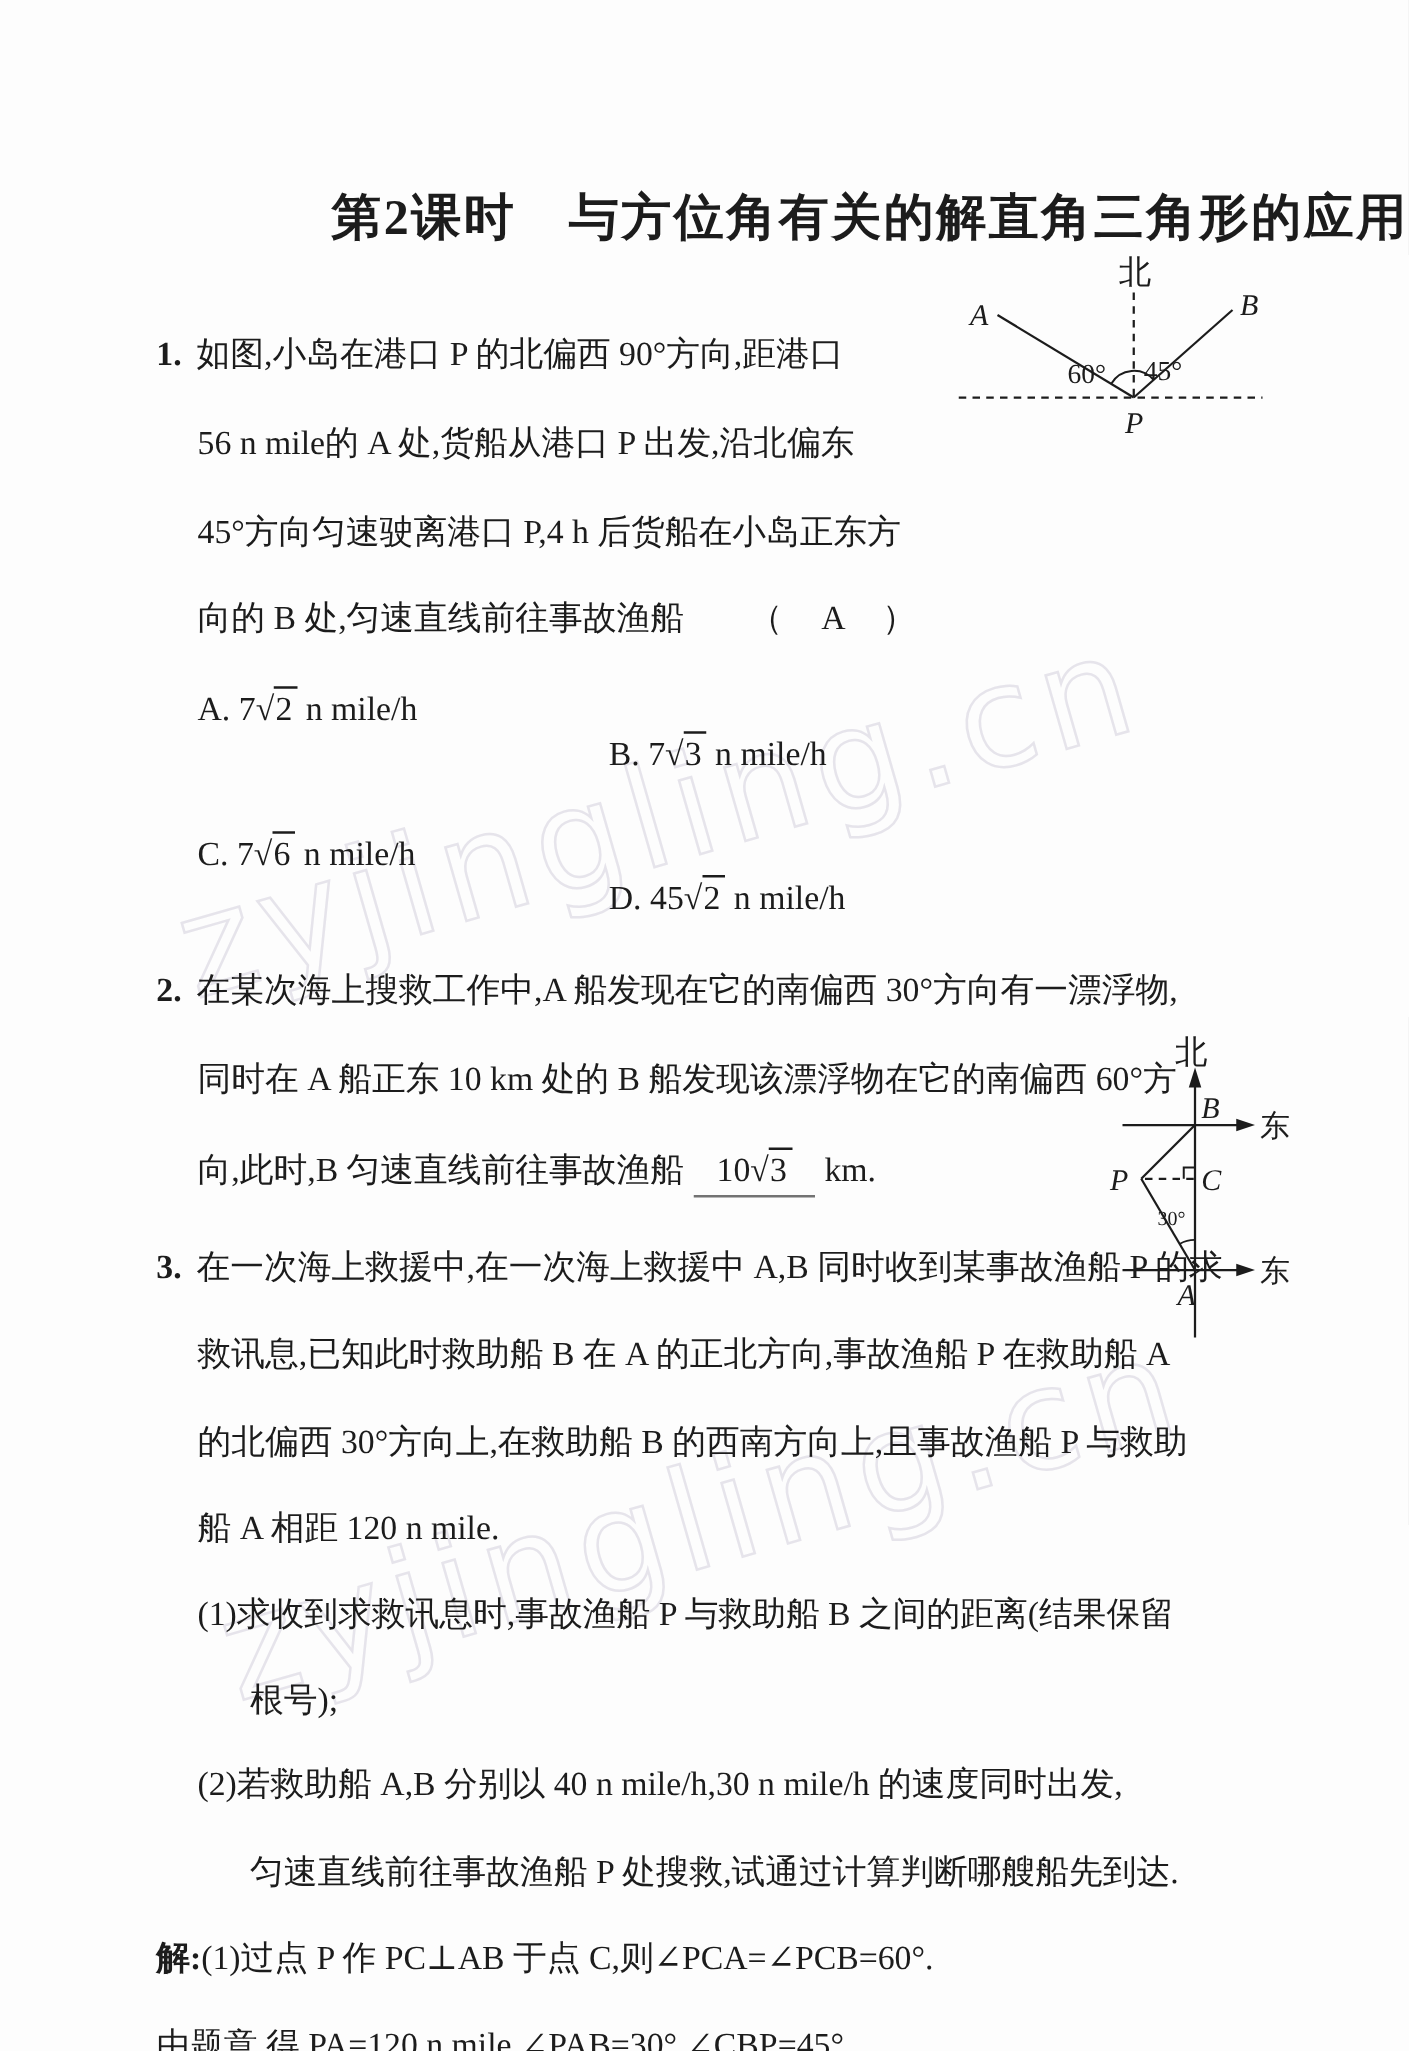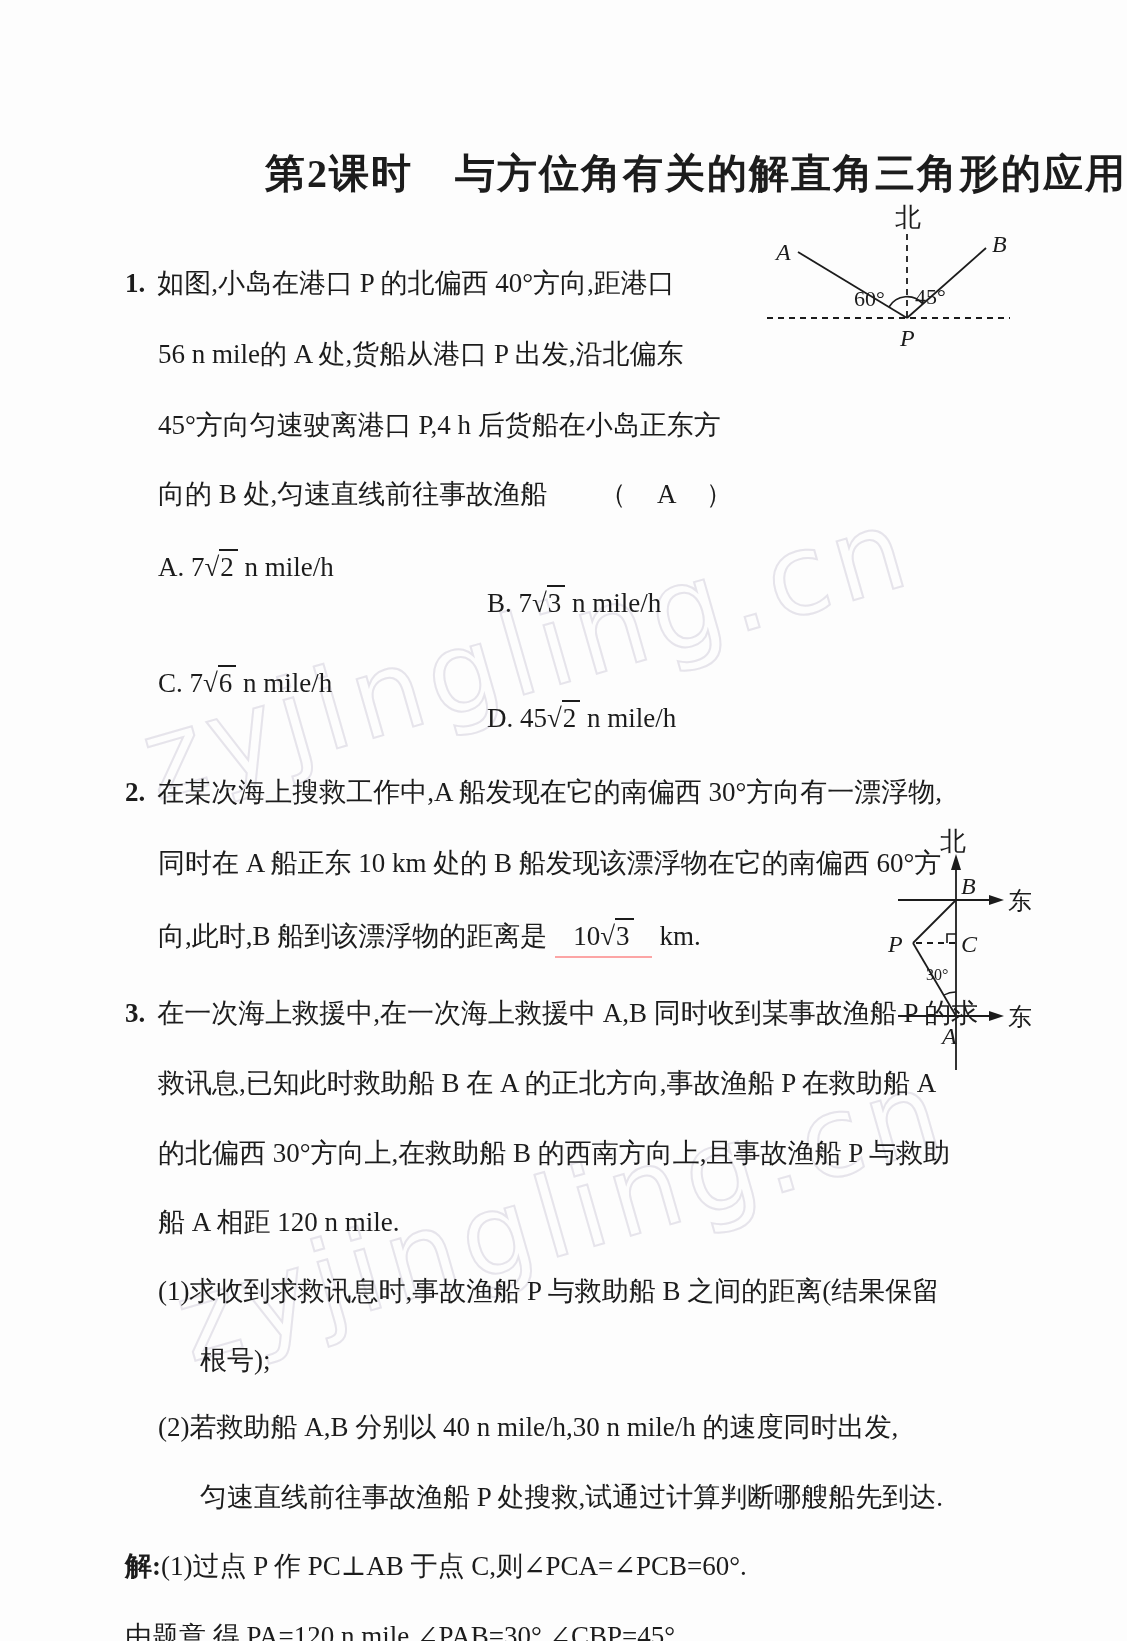--- a/index.html
+++ b/index.html
@@ -6,42 +6,42 @@
   .page{position:relative;width:1127px;height:1641px;background:#fdfdfd;overflow:hidden;
         font-family:"Liberation Serif","DejaVu Serif",serif;color:#1c1c1c;}
   .line{position:absolute;font-size:27px;white-space:nowrap;line-height:1.25;}
   .b{font-weight:bold;}
   .num{font-weight:bold;display:inline-block;margin-right:12px;}
   .title{position:absolute;top:146px;left:0;width:100%;text-align:right;
          font-size:40px;font-weight:bold;letter-spacing:2px;}
   .sqrt{white-space:nowrap;display:inline-block;}
   .sqrt .sg{display:inline-block;}
   .sqrt .rd{display:inline-block;border-top:2px solid #1c1c1c;padding:0 4px 0 1px;}
-  .ul{display:inline-block;border-bottom:2px solid #fca5a5;padding:0 18px 3px;margin:0 8px;font-family:Liberation Serif, serif;}
+  .ul{display:inline-block;border-bottom:2px solid #737373;padding:0 18px 3px;margin:0 8px;font-family:Liberation Serif, serif;}
   .ans{display:inline-block;margin-left:52px;letter-spacing:12px;}
   .wm{position:absolute;font-family:"DejaVu Sans",sans-serif;font-size:112px;letter-spacing:7px;
       color:transparent;-webkit-text-stroke:2px #e6e4eb;transform:rotate(-16deg);
       transform-origin:left top;pointer-events:none;white-space:nowrap;z-index:0;}
   .diagram{position:absolute;z-index:1;}
   svg text{font-family:"Liberation Serif","DejaVu Serif",serif;fill:#1c1c1c;}
   svg .it{font-style:italic;}
   .z{position:relative;z-index:1;}
 </style>
 </head>
 <body>
 
 <div class="page">
 
   <div class="wm" style="left:128px;top:700px;">zyjingling.cn</div>
   <div class="wm" style="left:162px;top:1262px;">zyjingling.cn</div>
 
   <div class="title z">第2课时　与方位角有关的解直角三角形的应用</div>
 
   <div class="line z" style="left:125px;top:212px;">
-    <span class="num">1.</span><span>如图,小岛在港口 P 的北偏西 40°方向,距港口</span>
+    <span class="num">1.</span><span>如图,小岛在港口 P 的北偏西 90°方向,距港口</span>
   </div>
   <div class="line z" style="left:158px;top:249px;">56 n mile的 A 处,货船从港口 P 出发,沿北偏东</div>
   <div class="line z" style="left:158px;top:286px;">45°方向匀速驶离港口 P,4 h 后货船在小岛正东方</div>
   <div class="line z" style="left:158px;top:322px;">
     <span>向的 B 处,匀速直线前往事故渔船</span><span class="ans">（ A ）</span>
   </div>
 
   <div class="line z" style="left:158px;top:359px;">
     <span>A.</span> <span>7</span><span class="sqrt"><span class="sg">√</span><span class="rd">2</span></span> <span>n mile/h</span>
   </div>
@@ -67,21 +67,21 @@
     <text x="102" y="106" font-size="22">60°</text>
     <text x="163" y="104" font-size="22">45°</text>
     <text class="it" x="148" y="146" font-size="24">P</text>
   </svg>
 
   <div class="line z" style="left:125px;top:443px;">
     <span class="num">2.</span><span>在某次海上搜救工作中,A 船发现在它的南偏西 30°方向有一漂浮物,</span>
   </div>
   <div class="line z" style="left:158px;top:480px;">同时在 A 船正东 10 km 处的 B 船发现该漂浮物在它的南偏西 60°方</div>
   <div class="line z" style="left:158px;top:517px;">
-    <span>向,此时,B 船到该漂浮物的距离是</span><span class="ul"><span>10</span><span class="sqrt"><span class="sg">√</span><span class="rd">3</span></span></span><span>km.</span>
+    <span>向,此时,B 匀速直线前往事故渔船</span><span class="ul"><span>10</span><span class="sqrt"><span class="sg">√</span><span class="rd">3</span></span></span><span>km.</span>
   </div>
 
   <div class="line z" style="left:125px;top:556px;">
     <span class="num">3.</span><span>在一次海上救援中,在一次海上救援中 A,B 同时收到某事故渔船 P 的求</span>
   </div>
   <div class="line z" style="left:158px;top:592px;">救讯息,已知此时救助船 B 在 A 的正北方向,事故渔船 P 在救助船 A</div>
   <div class="line z" style="left:158px;top:628px;">的北偏西 30°方向上,在救助船 B 的西南方向上,且事故渔船 P 与救助</div>
   <div class="line z" style="left:158px;top:663px;">船 A 相距 120 n mile.</div>
   <div class="line z" style="left:158px;top:699px;">(1)求收到求救讯息时,事故渔船 P 与救助船 B 之间的距离(结果保留</div>
   <div class="line z" style="left:200px;top:734px;">根号);</div>

